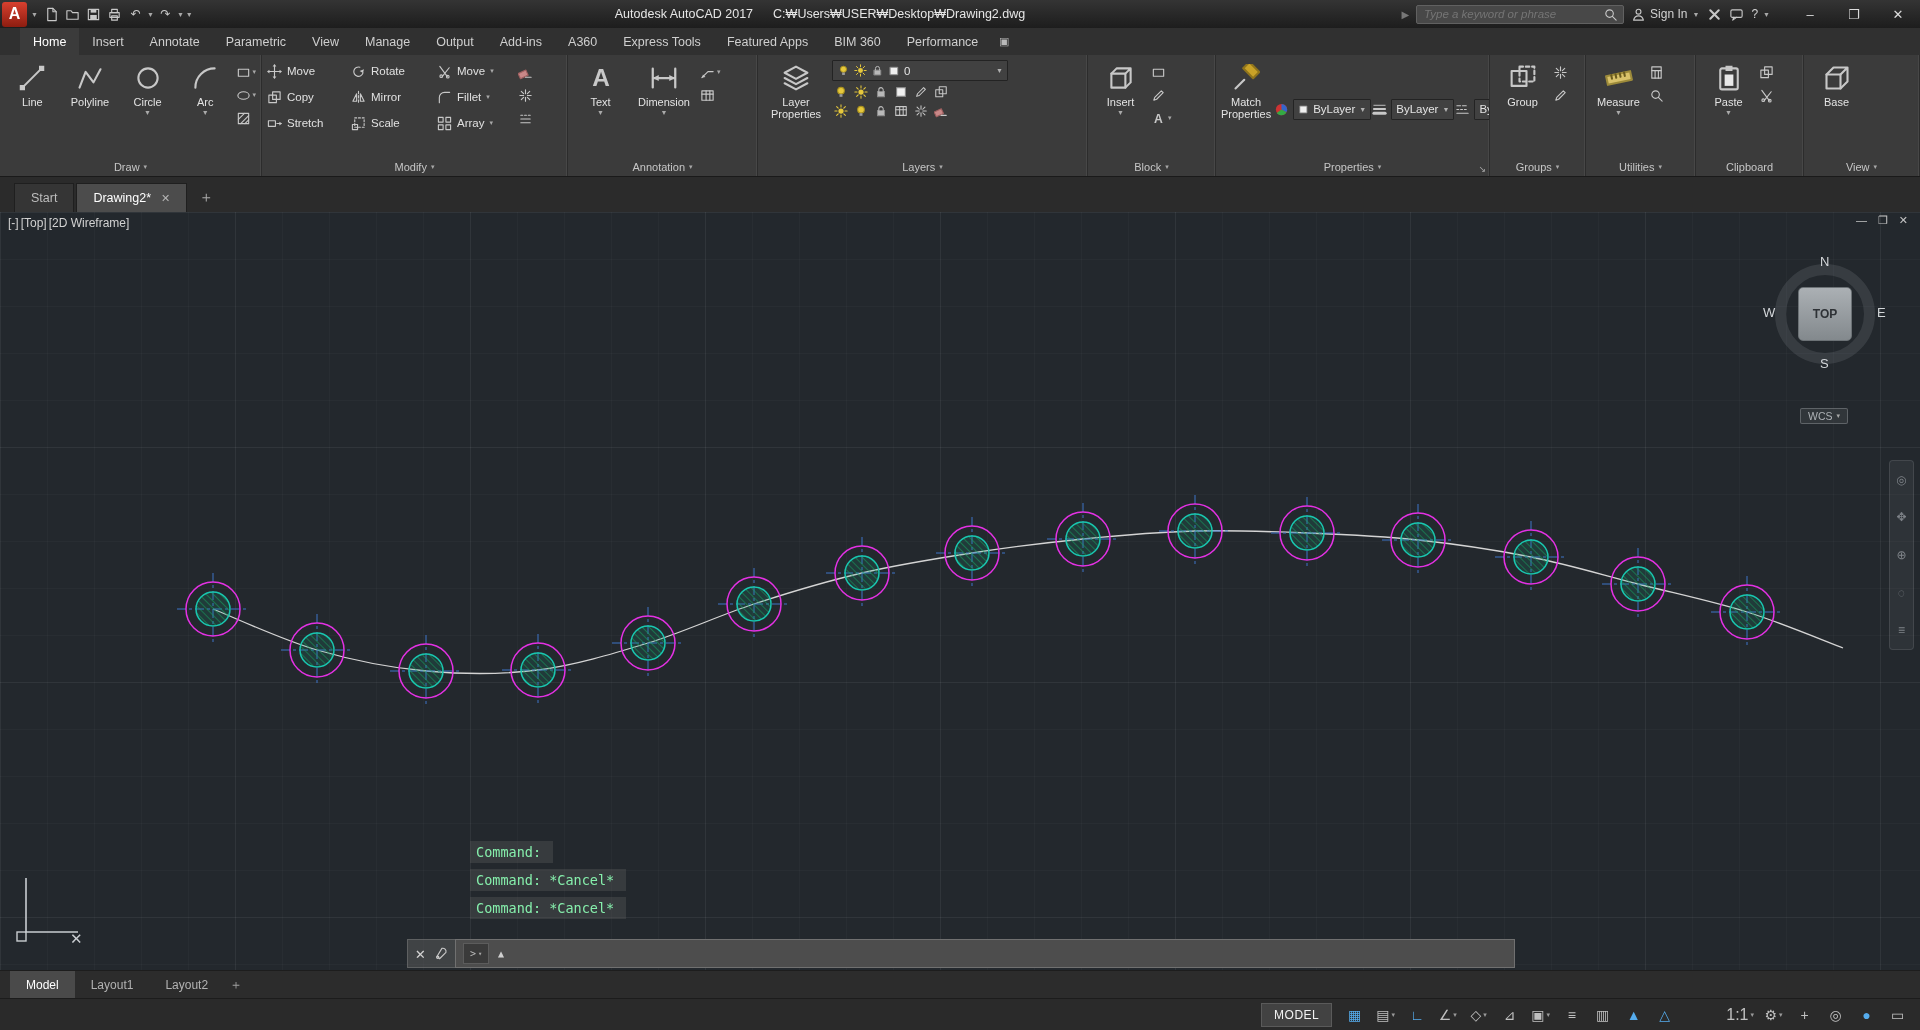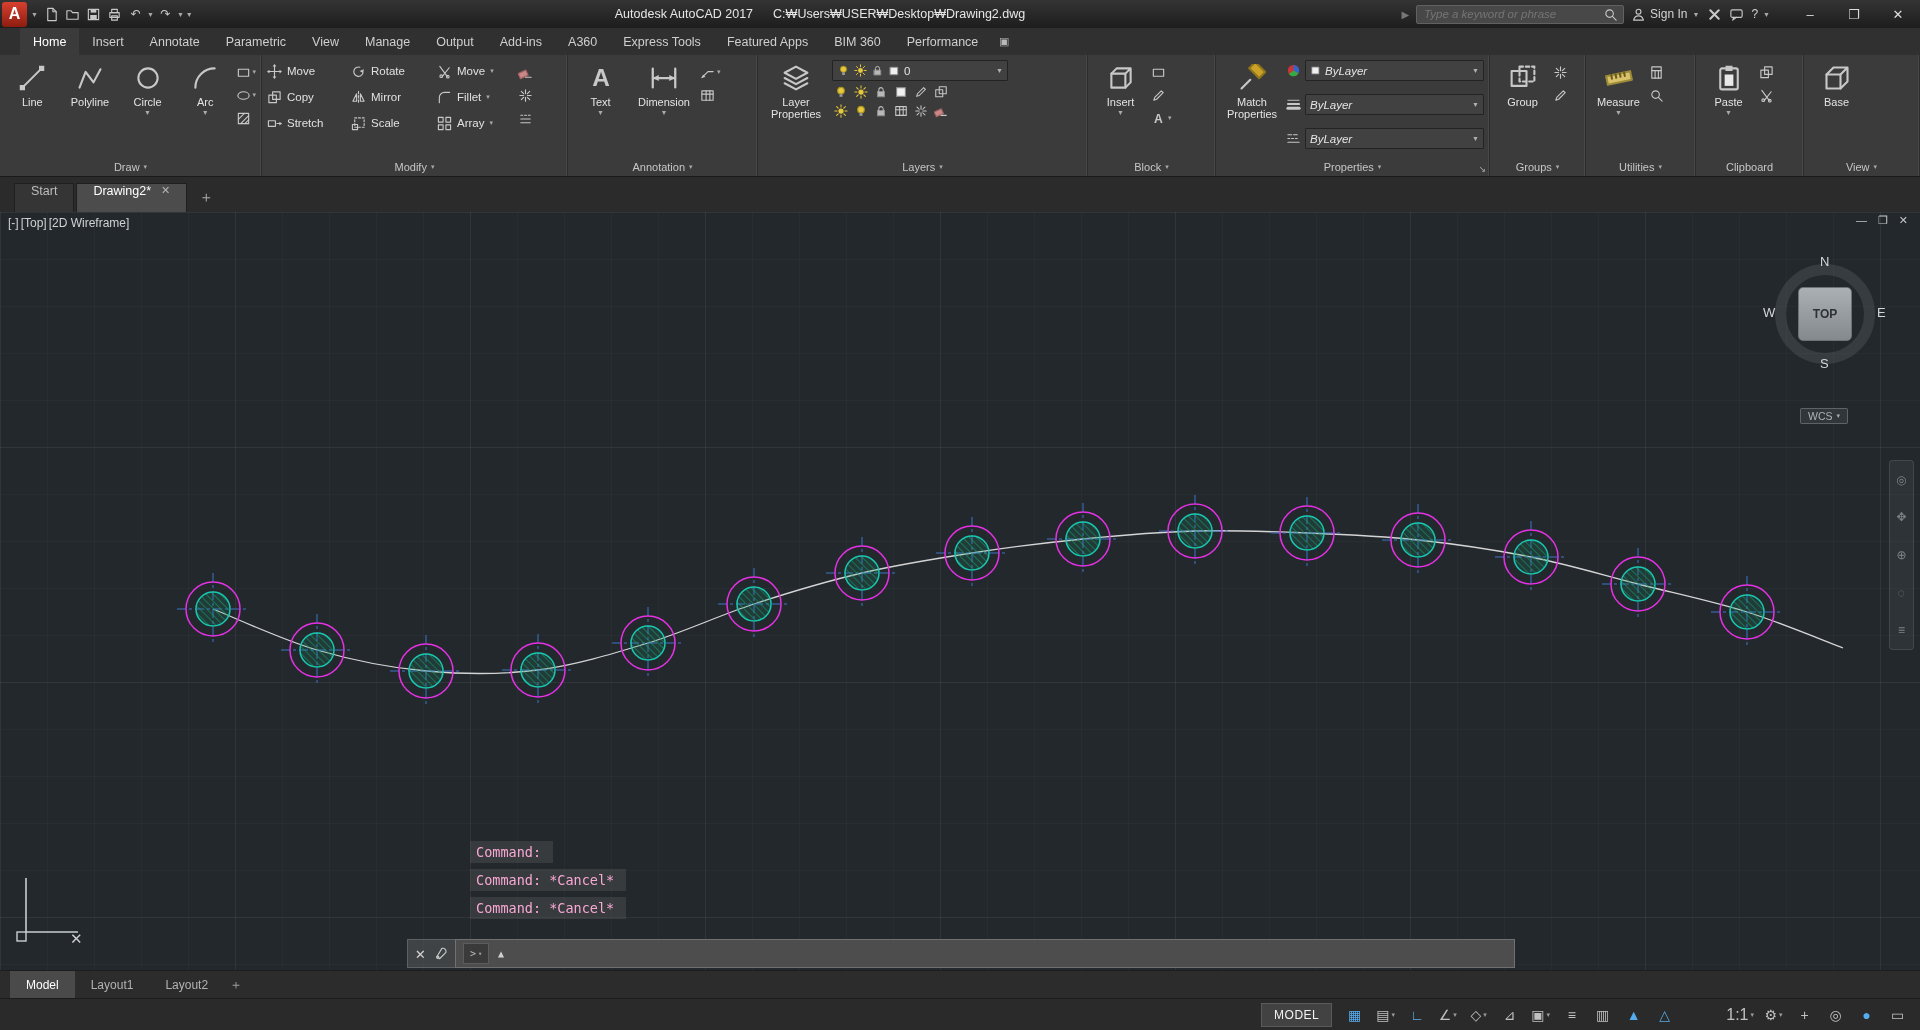--- a/index.html
+++ b/index.html
@@ -51,27 +51,27 @@
   .smallcol{display:flex;flex-direction:column;justify-content:flex-start;gap:3px;padding-top:4px;}
   .smallbtn{display:flex;align-items:center;gap:2px;height:20px;}
   .mini-caret{font-size:7px;color:#a8a8a8;}
   #mod-grid{display:grid;grid-template-columns:84px 86px 78px;grid-auto-rows:26px;align-items:center;}
   .mod-cell{display:flex;align-items:center;gap:5px;font-size:11.5px;color:#e0e0e0;white-space:nowrap;}
   .combo{height:21px;background:#414141;border:1px solid #232323;border-radius:1px;display:flex;
     align-items:center;gap:4px;padding:0 4px;font-size:11.5px;color:#e4e4e4;}
   .combo .cend{margin-left:auto;font-size:7px;color:#b0b0b0;}
   .lay-col{display:flex;flex-direction:column;gap:3px;padding-top:2px;}
   .icon-row{display:flex;align-items:center;gap:6px;padding:1px 2px;}
-  .prop-col{display:flex;flex-direction:column;gap:13px;padding-top:2px;font-style:italic;}
+  .prop-col{display:flex;flex-direction:row;gap:1px;padding-top:2px;}
   .prop-row{display:flex;align-items:center;gap:4px;}
 
   
   #file-tabs{height:36px;background:#2b2b2b;display:flex;align-items:flex-end;padding-left:14px;
     flex:0 0 36px;border-top:1px solid #1a1a1a;}
-  .ftab{height:29px;display:flex;gap:10px;padding:0 16px;font-size:12.5px;
+  .ftab{height:29px;display:flex;align-items:center;gap:10px;padding:0 16px;font-size:12.5px;
     color:#bdbdbd;background:#353535;border:1px solid #1f1f1f;border-bottom:0;margin-right:2px;}
   .ftab.active{background:#4c4c4c;color:#ffffff;}
   .ftab .tclose{font-size:11px;color:#b5b5b5;}
   .ftab-plus{width:26px;height:26px;display:flex;align-items:center;justify-content:center;
     color:#a9a9a9;font-size:15px;margin-left:4px;margin-bottom:2px;}
 
   
   #canvas{position:relative;flex:1 1 auto;background:#23282d;overflow:hidden;}
   #cad{position:absolute;left:0;top:0;}
   #vp-controls{position:absolute;left:8px;top:4px;font-size:12px;color:#d2d2d2;display:flex;gap:2px;z-index:5;}
@@ -86,21 +86,21 @@
   #wcs{position:absolute;left:1800px;top:196px;padding:1px 7px;border:1px solid rgba(150,155,160,0.45);
     background:rgba(62,66,70,0.55);color:#aeb2b6;font-size:10.5px;border-radius:2px;display:flex;
     align-items:center;gap:4px;z-index:4;justify-content:space-between;}
   #navbar{position:absolute;right:6px;top:248px;width:25px;height:190px;background:rgba(130,135,140,0.12);
     border:1px solid rgba(160,165,170,0.18);border-radius:4px;display:flex;flex-direction:column;
     align-items:center;justify-content:space-around;color:rgba(205,210,215,0.5);font-size:12px;z-index:4;}
   #ucs{position:absolute;left:10px;top:660px;z-index:3;}
   #cursor-x{position:absolute;left:70px;top:718px;color:#c9cdd1;font-size:15px;z-index:3;}
   #cmd-history{position:absolute;left:470px;top:629px;display:flex;flex-direction:column;
     align-items:flex-start;gap:6px;z-index:5;}
-  .cmd-line{background:rgba(95,95,95,0.35);color:#f9a8d4;font-family:"DejaVu Sans Mono",monospace;
+  .cmd-line{background:rgba(95,95,95,0.35);color:#86efac;font-family:"DejaVu Sans Mono",monospace;
     font-size:13.5px;padding:3px 12px 3px 6px;white-space:pre;}
   #cmdbar{position:absolute;left:407px;top:727px;width:1108px;height:29px;display:flex;
     align-items:stretch;z-index:6;font-family:"DejaVu Sans Mono",monospace;}
   #cmd-left{width:48px;background:rgba(100,100,100,0.45);border:1px solid rgba(140,140,140,0.4);
     border-right:0;display:flex;align-items:center;justify-content:space-evenly;color:#d3d3d3;}
   #cmd-main{flex:1;background:#4d4d4d;border:1px solid #707070;display:flex;align-items:center;
     gap:9px;padding:0 7px;}
   #cmd-badge{width:26px;height:21px;background:#3a3a3a;border:1px solid #5c5c5c;color:#bcbcbc;
     display:flex;align-items:center;justify-content:center;font-size:10px;gap:2px;}
   #cmd-input{flex:1;background:transparent;border:0;outline:none;color:#bdbdbd;font-style:italic;

